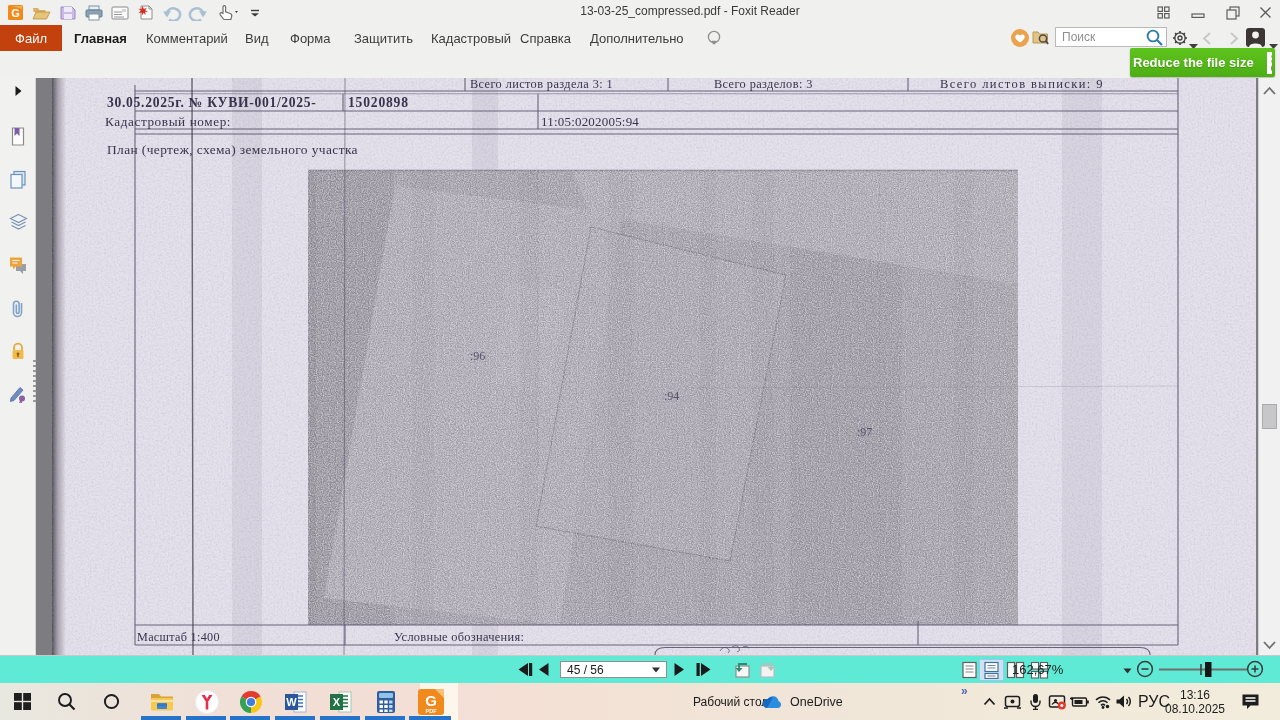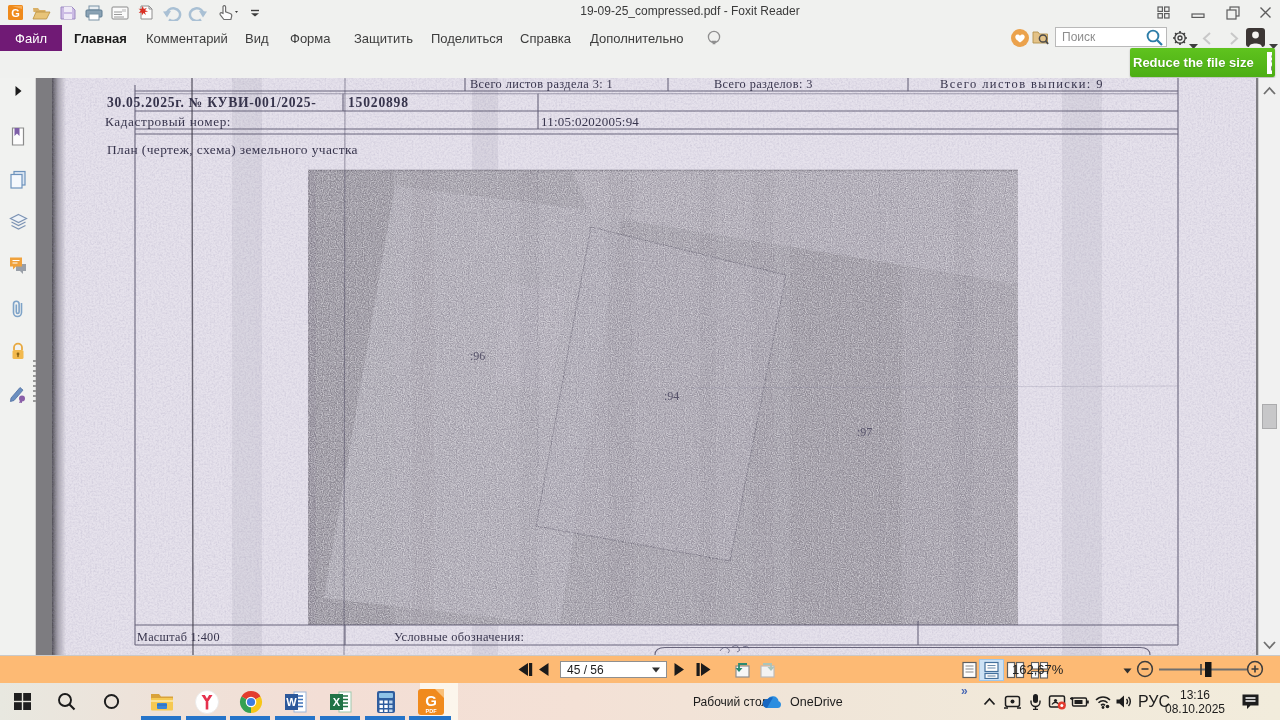--- a/index.html
+++ b/index.html
@@ -10,21 +10,21 @@
 
   
   .titlebar { position:absolute; left:0; top:0; width:1280px; height:25px; background:#f0f1ef; }
   .qat { position:absolute; left:5px; top:2px; display:flex; align-items:center; gap:5px; }
   .qat .qbtn { width:21px; height:21px; display:flex; align-items:center; justify-content:center; }
   .win-title { position:absolute; top:4px; left:560px; width:260px; text-align:center; font-size:12px; color:#3a3a3a; white-space:nowrap; }
   .winctl { position:absolute; top:3px; width:22px; height:19px; display:flex; align-items:center; justify-content:center; }
 
   
   .menubar { position:absolute; left:0; top:25px; width:1280px; height:26px; background:#f0f1ef; }
-  .file-btn { position:absolute; left:0; top:0; width:62px; height:26px; background:#701a75; color:#fff; font-size:13px; display:flex; align-items:center; justify-content:center; }
+  .file-btn { position:absolute; left:0; top:0; width:62px; height:26px; background:#c2410c; color:#fff; font-size:13px; display:flex; align-items:center; justify-content:center; }
   .menu-item { position:absolute; top:0; height:26px; display:flex; align-items:center; font-size:13px; color:#3d3d3d; }
   .menu-item.active { color:#1b1b1b; font-weight:bold; }
   .assist-text { position:absolute; left:730px; top:0; height:26px; display:flex; align-items:center; font-size:13px; color:#8f8f8f; }
   .searchbox { position:absolute; left:1055px; top:2px; width:112px; height:20px; background:#fff; border:1px solid #b9b9b9; display:flex; align-items:center; }
   .searchbox input { border:none; outline:none; flex:1; font-size:12px; color:#555; padding-left:6px; background:transparent; font-family:"Liberation Sans",sans-serif; width:80px;}
   .searchbox input::placeholder { color:#8d8d8d; }
 
   
   .tabbar { position:absolute; left:0; top:51px; width:1280px; height:27px; background:#e9eae9; }
   .reduce-btn { position:absolute; left:1130px; top:48px; width:145px; height:29px; background:linear-gradient(180deg,#5fc31e 0%,#4cae14 100%); border-radius:2px; display:flex; align-items:center; justify-content:center; gap:12px; padding:0 3px; box-shadow:0 1px 2px rgba(0,0,0,.25); }
@@ -33,21 +33,21 @@
   
   .main { position:absolute; left:0; top:78px; width:1280px; height:577px; background:#7d7c80; }
   .sidebar { position:absolute; left:0; top:0; width:36px; height:577px; background:#f1f2f0; border-right:1px solid #d4d4d4; }
   .side-icon { position:absolute; left:8px; width:20px; height:20px; display:flex; align-items:center; justify-content:center; }
   .divider-dots { position:absolute; left:33px; top:282px; width:3px; height:44px; background-image:repeating-linear-gradient(180deg,#9a9a9a 0 2px,transparent 2px 5px); }
   .page-svg { position:absolute; left:52px; top:0; }
   .vscroll { position:absolute; left:1258px; top:0; width:22px; height:577px; background:#f1f1f1; border-left:1px solid #d0d0d0; }
   .vthumb { position:absolute; left:3px; top:326px; width:15px; height:25px; background:#c7c7c9; border:1px solid #ababad; }
 
   
-  .statusbar { position:absolute; left:0; top:655px; width:1280px; height:28px; background:#fdba74; border-top:1px solid #c9c9c9; }
+  .statusbar { position:absolute; left:0; top:655px; width:1280px; height:28px; background:#5eead4; border-top:1px solid #c9c9c9; }
   .pagebox { position:absolute; left:560px; top:5px; width:107px; height:17px; background:#fff; border:1px solid #8f8f8f; display:flex; align-items:center; }
   .pagebox .pval { font-size:12px; color:#1c1c1c; padding-left:6px; flex:1; }
   .layout-hl { position:absolute; left:979px; top:3px; width:25px; height:22px; background:#cde2f5; border:1px solid #9ec6ea; }
 
   
   .taskbar { position:absolute; left:0; top:683px; width:1280px; height:37px;
       background:linear-gradient(90deg,#e8e8e0 0%,#eee2d9 12%,#f3ded5 25%,#f4e1d6 45%,#f0e5d8 62%,#f1e9da 80%,#f2ecdc 100%); }
   .tb-icon { position:absolute; top:0; width:45px; height:37px; display:flex; align-items:center; justify-content:center; }
   .tb-underline { position:absolute; top:33px; height:4px; background:#2574c9; }
   .tb-active { position:absolute; left:420px; top:0; width:38px; height:37px; background:rgba(253,249,240,.85); }
@@ -121,21 +121,21 @@
             <path d="M21,7 l3,0 -1.5,2 z" fill="#3c3c3c"></path>
           </svg>
       </div>
       <div class="qbtn" style="width:14px">
         <svg width="10" height="10">
             <path d="M1,2.5 h8" stroke="#3c3c3c" stroke-width="1.4"></path>
             <path d="M1,5 l4,4 4,-4 z" fill="#3c3c3c" transform="scale(1,.8) translate(0,1.5)"></path>
           </svg>
       </div>
     </div>
-    <div class="win-title">19-09-25_compressed.pdf - Foxit Reader</div>
+    <div class="win-title">13-03-25_compressed.pdf - Foxit Reader</div>
     <div class="winctl" style="left:1152px">
       <svg width="13" height="13">
           <g fill="none" stroke="#5d5d5d" stroke-width="1.2">
             <rect x="1" y="1" width="4.4" height="4.4"></rect>
             <rect x="7.6" y="1" width="4.4" height="4.4"></rect>
             <rect x="1" y="7.6" width="4.4" height="4.4"></rect>
             <rect x="7.6" y="7.6" width="4.4" height="4.4"></rect>
           </g>
         </svg>
     </div>
@@ -157,21 +157,21 @@
     </div>
   </div>
 
   <div class="menubar">
     <div class="file-btn">Файл</div>
     <div class="menu-item active" style="left:74px">Главная</div>
     <div class="menu-item" style="left:146px">Комментарий</div>
     <div class="menu-item" style="left:245px">Вид</div>
     <div class="menu-item" style="left:290px">Форма</div>
     <div class="menu-item" style="left:354px">Защитить</div>
-    <div class="menu-item" style="left:431px">Поделиться</div>
+    <div class="menu-item" style="left:431px">Кадастровый</div>
     <div class="menu-item" style="left:520px">Справка</div>
     <div class="menu-item" style="left:590px">Дополнительно</div>
 
     <div class="abs" style="left:705px; top:4px">
       <svg width="18" height="18">
           <circle cx="9" cy="8" r="5.6" fill="none" stroke="#8f8f8f" stroke-width="1.3"></circle>
           <path d="M6.8,15 h4.4 M7.6,17 h2.8" stroke="#8f8f8f" stroke-width="1.3" transform="translate(0,-2.5)"></path>
         </svg>
     </div>
 

